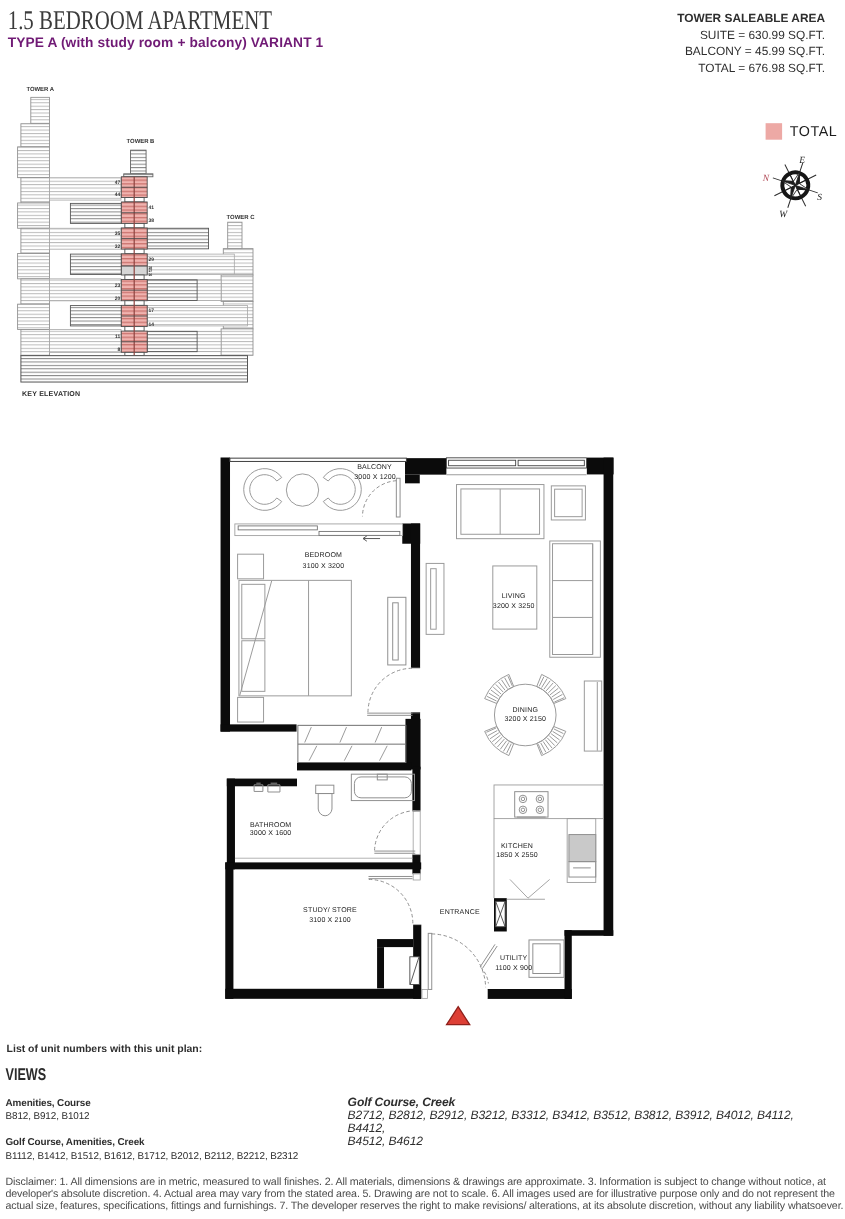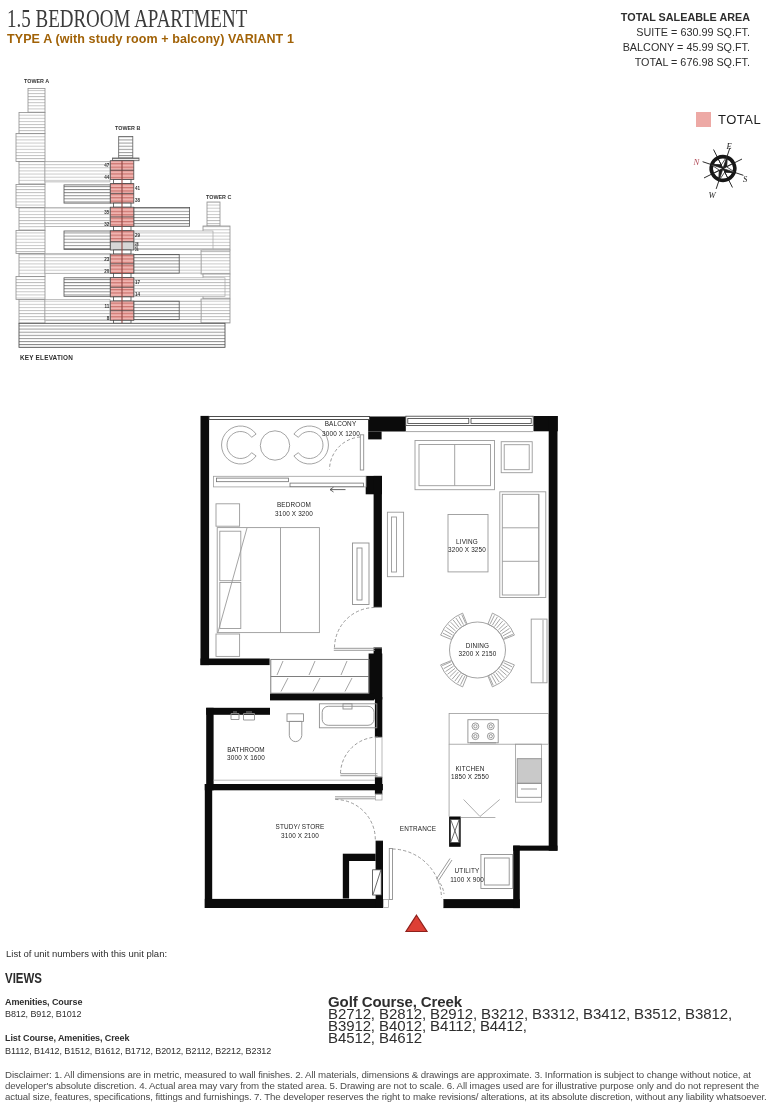--- a/index.html
+++ b/index.html
@@ -6,24 +6,24 @@
   body{width:768px;height:1108px;background:#ffffff;position:relative;
        font-family:"Liberation Sans",sans-serif;overflow:hidden;}
   .abs{position:absolute;}
   svg{position:absolute;left:0;top:0;}
 </style>
 </head>
 <body>
 
 <div class="abs" style="left:7px;top:5px;font-family:'Liberation Serif',serif;font-size:24.5px;color:#3b3b3b;transform:scaleX(0.775);transform-origin:left top;white-space:nowrap;">1.5 BEDROOM APARTMENT</div>
 
-<div class="abs" style="left:7px;top:32px;font-size:12.5px;font-weight:bold;color:#a16207;letter-spacing:0.1px;">TYPE A (with study room + balcony) VARIANT 1</div>
+<div class="abs" style="left:7px;top:32px;font-size:12.5px;font-weight:bold;color:#701a75;letter-spacing:0.1px;">TYPE A (with study room + balcony) VARIANT 1</div>
 
 <div class="abs" style="right:18px;top:10px;text-align:right;font-size:10.8px;color:#2e2e2e;line-height:15.1px;">
-<b>TOTAL SALEABLE AREA</b><br>
+<b>TOWER SALEABLE AREA</b><br>
 SUITE = 630.99 SQ.FT.<br>
 BALCONY = 45.99 SQ.FT.<br>
 TOTAL = 676.98 SQ.FT.
 </div>
 
 <div class="abs" style="left:696px;top:112px;width:15px;height:15px;background:#eda9a5;"></div>
 
 <div class="abs" style="left:718px;top:111.5px;font-size:13px;color:#1c1c1c;letter-spacing:0.5px;">TOTAL</div>
 
 <svg width="768" height="1108" viewBox="0 0 768 1108">
@@ -453,31 +453,31 @@
   <text x="470" y="770.5">KITCHEN</text>
   <text x="470" y="779">1850 X 2550</text>
 
   <text x="418" y="831">ENTRANCE</text>
 
   <text x="467" y="872.5">UTILITY</text>
   <text x="467" y="881.5">1100 X 900</text>
 </g>
 </svg>
 
-<div class="abs" style="left:6px;top:947.5px;font-size:9.5px;color:#2e2e2e;">List of unit numbers with this unit plan:</div>
+<div class="abs" style="left:6px;top:947.5px;font-size:9.5px;color:#2e2e2e;font-weight:bold;">List of unit numbers with this unit plan:</div>
 
 <div class="abs" style="left:5px;top:969px;font-size:15.5px;font-weight:bold;color:#2b2b2b;transform:scaleX(0.74);transform-origin:left top;">VIEWS</div>
 
 <div class="abs" style="left:5px;top:995.5px;font-size:9px;color:#2e2e2e;line-height:12.3px;letter-spacing:-0.1px;">
 <b>Amenities, Course</b><br>
 B812, B912, B1012<br>
 <br>
-<b>List Course, Amenities, Creek</b><br>
+<b>Golf Course, Amenities, Creek</b><br>
 B1112, B1412, B1512, B1612, B1712, B2012, B2112, B2212, B2312
 </div>
 
-<div class="abs" style="left:328px;top:995.5px;width:420px;font-size:15px;color:#2e2e2e;line-height:12.3px;letter-spacing:-0.1px;">
+<div class="abs" style="left:316px;top:995.5px;width:420px;font-size:11px;color:#2e2e2e;line-height:12.3px;letter-spacing:-0.1px;font-style:italic;">
 <b>Golf Course, Creek</b><br>
 B2712, B2812, B2912, B3212, B3312, B3412, B3512, B3812, B3912, B4012, B4112, B4412,<br>
 B4512, B4612
 </div>
 
 <div class="abs" style="left:5px;top:1069px;width:763px;font-size:9.7px;color:#4c4c4c;line-height:11px;letter-spacing:-0.12px;white-space:nowrap;">Disclaimer: 1. All dimensions are in metric, measured to wall finishes. 2. All materials, dimensions &amp; drawings are approximate. 3. Information is subject to change without notice, at<br>developer's absolute discretion. 4. Actual area may vary from the stated area. 5. Drawing are not to scale. 6. All images used are for illustrative purpose only and do not represent the<br>actual size, features, specifications, fittings and furnishings. 7. The developer reserves the right to make revisions/ alterations, at its absolute discretion, without any liability whatsoever.</div>
 
 </body></html>

